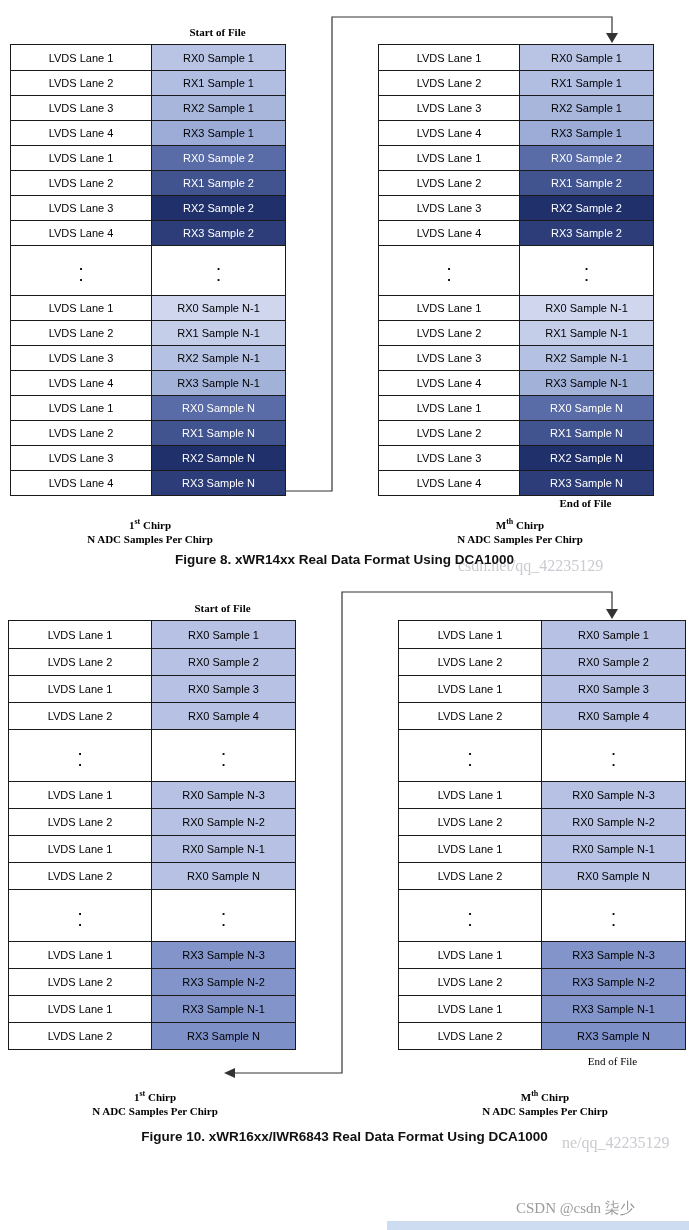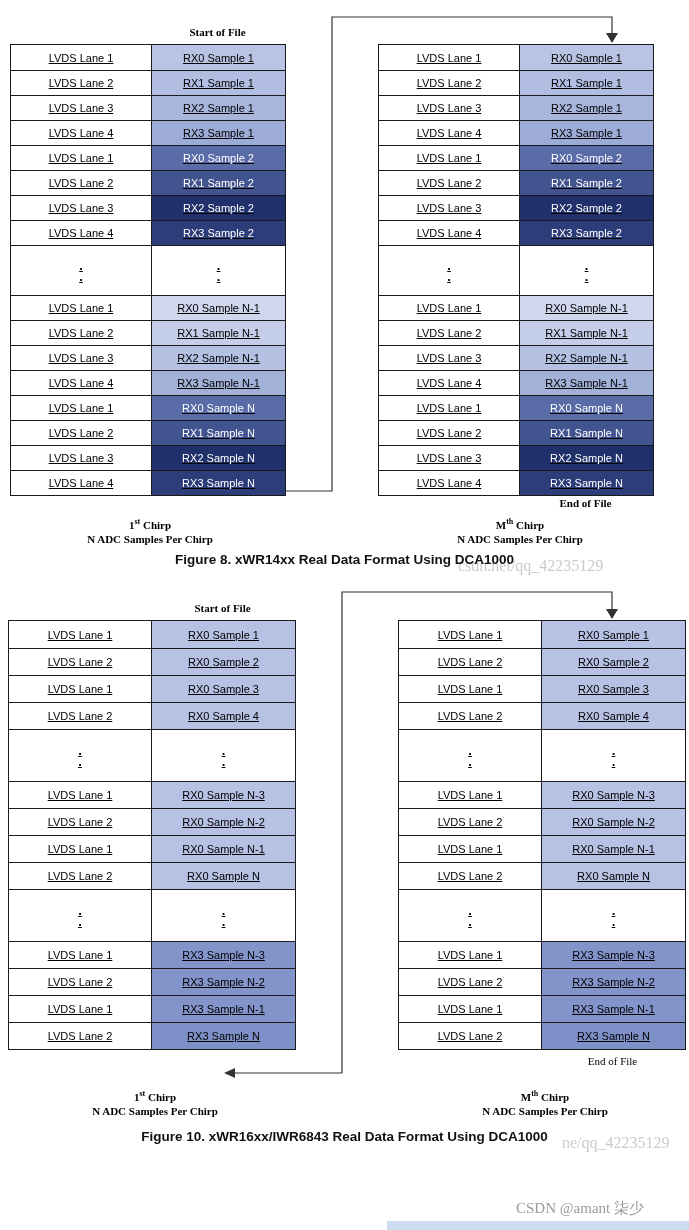--- a/index.html
+++ b/index.html
@@ -1,20 +1,20 @@
 <!DOCTYPE html>
 <html><head>
 <meta charset="utf-8">
 <style>
   html,body{margin:0;padding:0;}
   body{width:689px;height:1230px;position:relative;background:#ffffff;
        font-family:"Liberation Sans",sans-serif;overflow:hidden;}
   .abs{position:absolute;font-family:Liberation Serif, serif;}
   .connectors{position:absolute;left:0;top:0;z-index:1;pointer-events:none;}
-  .dtable{position:absolute;border:1px solid #1a1a1a;background:#a3a3a3;z-index:0;text-decoration:underline;}
+  .dtable{position:absolute;border:1px solid #1a1a1a;background:#a3a3a3;z-index:0;}
   .trow{display:flex;}
   .cell{display:flex;align-items:center;justify-content:center;font-size:11px;
         color:#000;background:#fff;border-top:1px solid #1a1a1a;text-align:center;}
   .samp{border-left:1px solid #1a1a1a;}
   .trow:first-child .cell{border-top:none;}
   .f8 .trow{height:25px}.f8 .trow.dots{height:50px}
   .f8 .lane{width:140px}.f8 .samp{width:133px}
   .f10 .trow{height:27px}.f10 .trow.dots{height:52px}
   .f10 .lane{width:142px}.f10 .samp{width:143px}
   .dots .cell{white-space:pre-line;line-height:11px;font-size:13px;font-weight:bold;}
@@ -338,14 +338,14 @@
 </div>
 
 <div class="abs chirp" style="left:450px;top:1087px;width:190px">
   <div><span>M</span><sup>th</sup><span> Chirp</span></div>
   <div>N ADC Samples Per Chirp</div>
 </div>
 
 <div class="abs wm" style="left:562px;top:1134px">ne/qq_42235129</div>
 <div class="caption" style="top:1129px">Figure 10. xWR16xx/IWR6843 Real Data Format Using DCA1000</div>
 
-<div class="abs credit" style="left:516px;top:1199px">CSDN @amant 柒少</div>
+<div class="abs credit" style="left:516px;top:1199px">CSDN @csdn 柒少</div>
 <div class="bluebar" style="left:387px;top:1221px;width:302px;height:9px"></div>
 
 </body></html>

